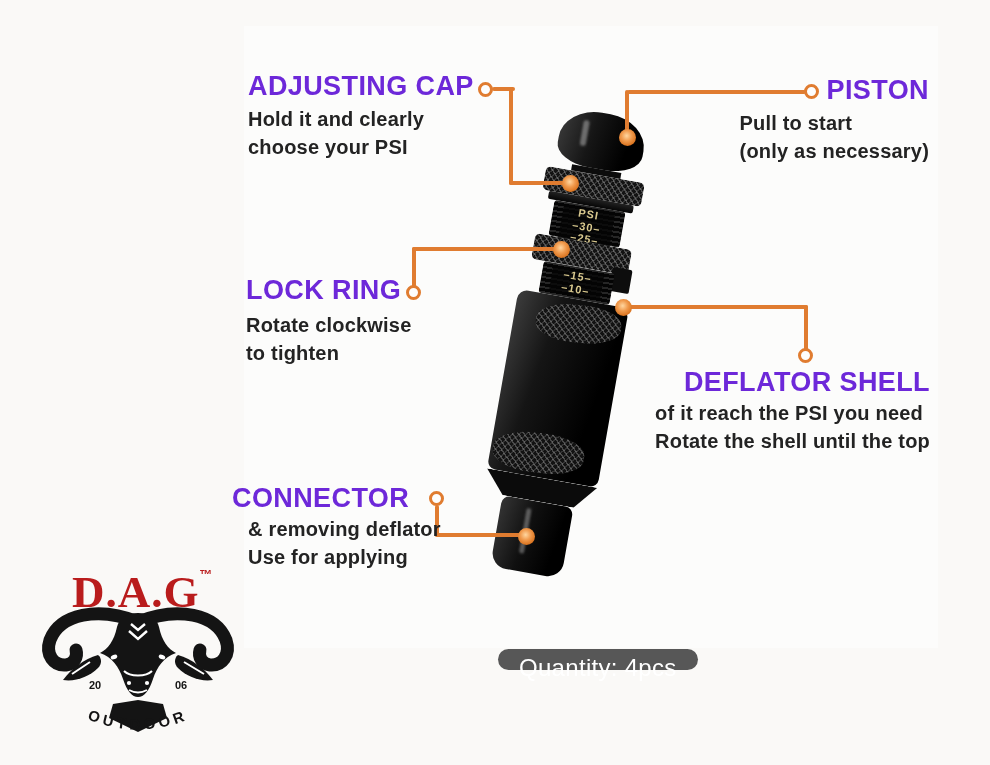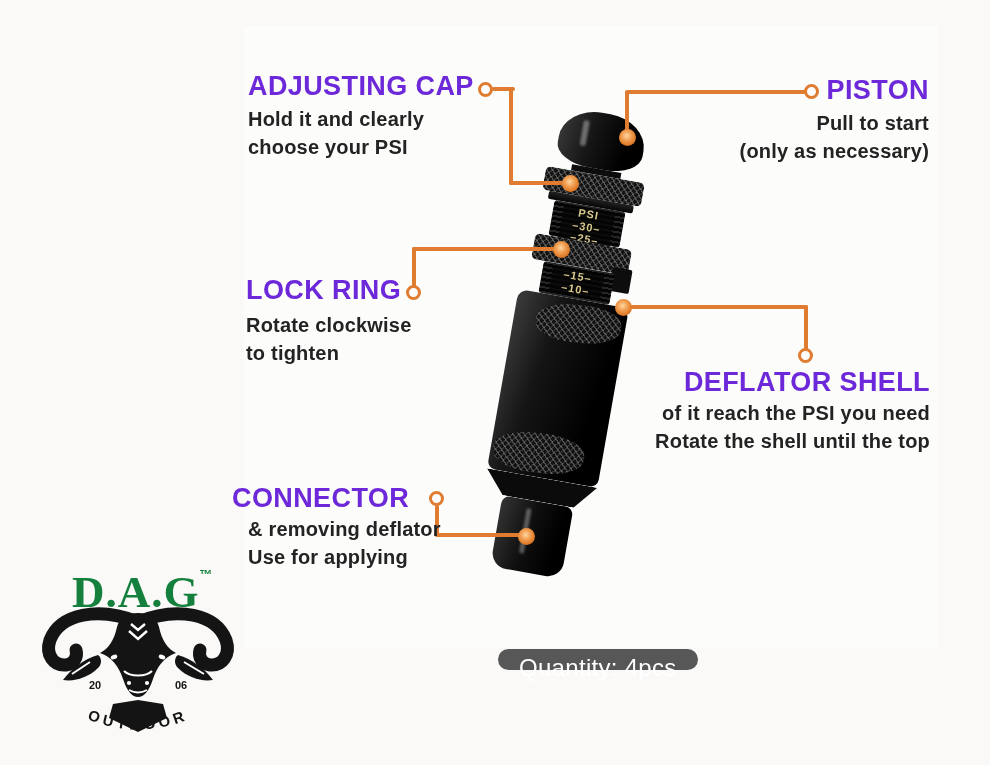--- a/index.html
+++ b/index.html
@@ -16,21 +16,21 @@
   .callout-title{
     position:absolute;
     font-weight:700;font-size:27px;line-height:30px;
     color:#6d28d9;letter-spacing:0.4px;white-space:nowrap;
   }
   .callout-sub{
     position:absolute;
     font-weight:700;font-size:20px;line-height:28px;
     color:#232323;letter-spacing:0.2px;white-space:nowrap;
   }
-  .align-r{text-align:right;}
+  .align-r{text-align:left;}
   
   .line{position:absolute;background:#e07c30;border-radius:2px;}
   .line-h{height:4px;}
   .line-v{width:4px;}
   .ring{
     position:absolute;width:15px;height:15px;border-radius:50%;
     border:3.5px solid #e07c30;background:#fdfdfd;box-sizing:border-box;
   }
   .dot{
     position:absolute;width:17px;height:17px;border-radius:50%;
@@ -107,21 +107,21 @@
   
   .quantity-pill{
     position:absolute;left:498px;top:649px;height:21px;
     background:#575757;color:#ffffff;border-radius:19px;
     font-size:24px;line-height:38px;padding:0 21px;letter-spacing:0.3px;
   }
   
   .logo-wordmark{
     position:absolute;left:72px;top:566px;
     font-family:"Liberation Serif", serif;font-weight:700;font-size:45px;
-    color:#15803d;letter-spacing:1px;white-space:nowrap;
+    color:#b91c1c;letter-spacing:1px;white-space:nowrap;
   }
   .logo-tm{
     font-family:"Liberation Sans", sans-serif;
     font-size:13px;font-weight:700;vertical-align:28px;letter-spacing:0;
   }
   .logo-art{position:absolute;left:38px;top:600px;width:200px;height:150px;}
 </style>
 </head>
 <body>
 

